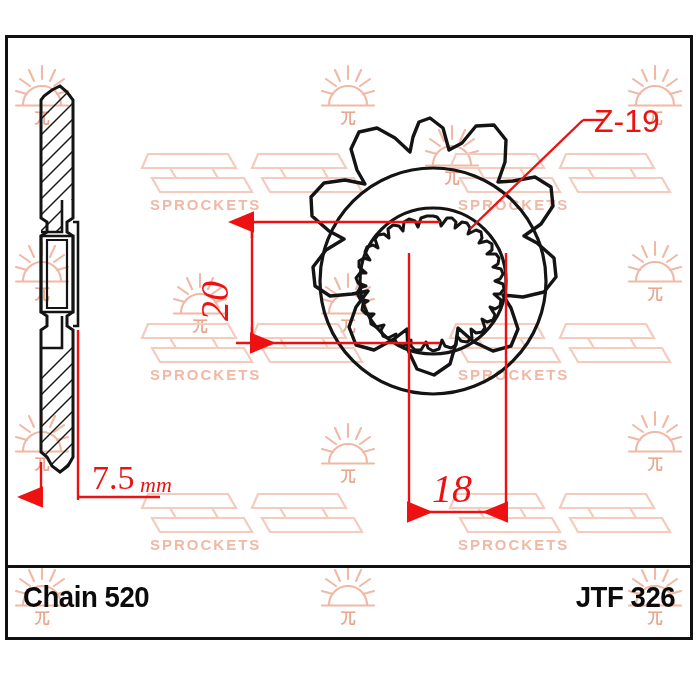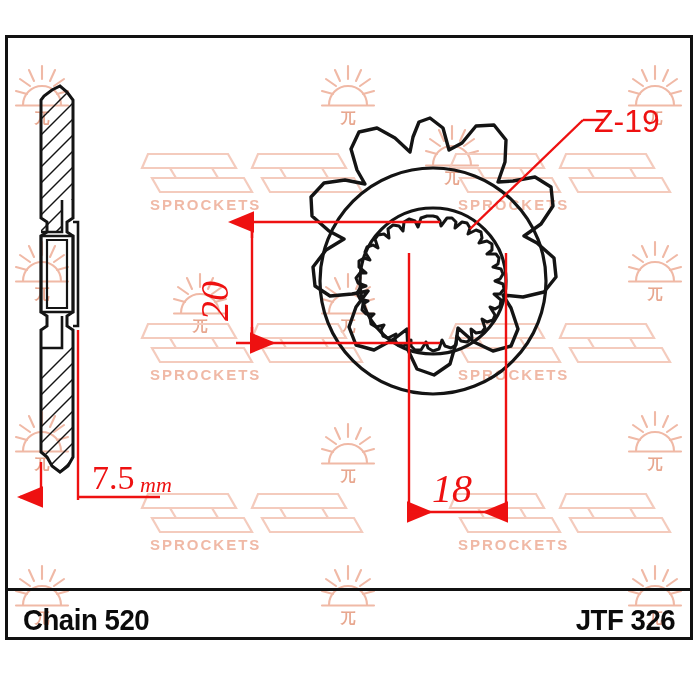--- a/index.html
+++ b/index.html
@@ -11,21 +11,21 @@
   #sheet{position:relative;width:700px;height:700px;background:#fff;}
 
   
   .frame{
     position:absolute;left:5px;top:35px;width:688px;height:605px;
     border:3px solid #111;box-sizing:border-box;background:transparent;
     pointer-events:none;
   }
   
   .titlebar{
-    position:absolute;left:5px;top:588px;width:688px;height:75px;
+    position:absolute;left:5px;top:565px;width:688px;height:75px;
     border-top:3px solid #111;box-sizing:border-box;
   }
   .titlebar .chain{
     position:absolute;left:18px;top:12px;
     font-family:"Liberation Sans",sans-serif;
     font-weight:bold;font-size:30px;letter-spacing:-0.5px;
     color:#0b0b0b;white-space:nowrap;
     transform:scaleX(0.92);transform-origin:left center;
   }
   .titlebar .partno{

